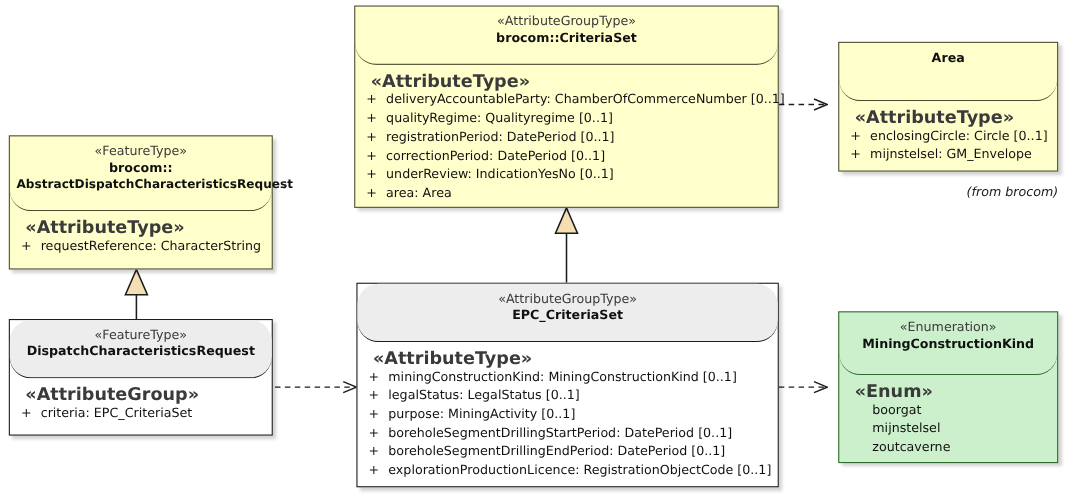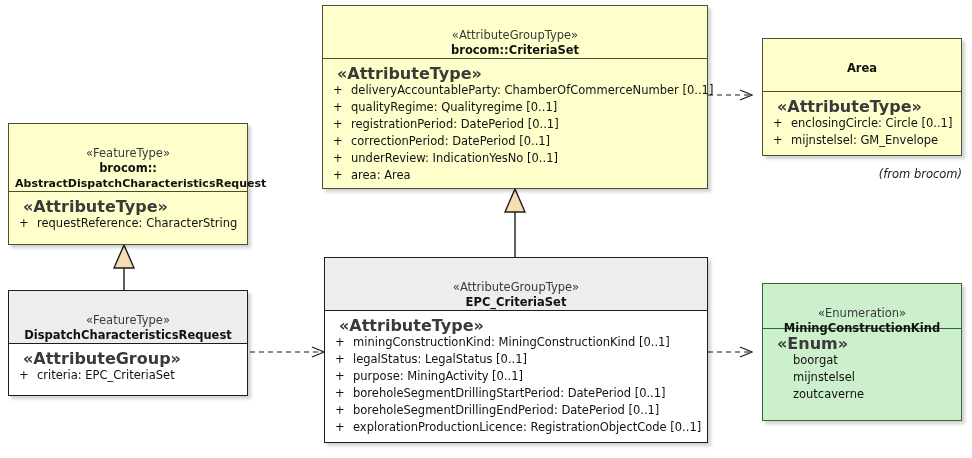--- a/index.html
+++ b/index.html
@@ -35,23 +35,24 @@
     border: 1px solid #1c1c1c;
     background: #ffffff;
   }
   .umlbox.green {
     border: 1px solid #2f6b2f;
     background: #cbf0cb;
   }
 
   .uml-head {
     box-sizing: border-box;
-    padding: 22px 6px 5px 6px;
+    padding: 6px 6px 5px 6px;
     text-align: center;
     border-bottom: 1px solid #4d4d33;
+    border-radius: 19px;
   }
   .umlbox.gray .uml-head {
     background: #ededed;
     border-bottom: 1px solid #1c1c1c;
   }
   .umlbox.green .uml-head {
     border-bottom: 1px solid #2f6b2f;
   }
 
   .stereotype {
@@ -271,21 +272,21 @@
         <span class="sig">boreholeSegmentDrillingEndPeriod: DatePeriod [0..1]</span>
       </div>
       <div class="attr">
         <span class="vis">+</span>
         <span class="sig">explorationProductionLicence: RegistrationObjectCode [0..1]</span>
       </div>
     </div>
   </div>
 
   <div class="umlbox green" style="left:762px; top:283px; width:200px; height:138px;">
-    <div class="uml-head" style="height:45px;">
+    <div class="uml-head" style="height:57px;">
       <div class="stereotype">«Enumeration»</div>
       <div class="classname">MiningConstructionKind</div>
     </div>
     <div class="uml-body">
       <div class="grp-stereotype">«Enum»</div>
       <div class="enumlit">boorgat</div>
       <div class="enumlit">mijnstelsel</div>
       <div class="enumlit">zoutcaverne</div>
     </div>
   </div>

